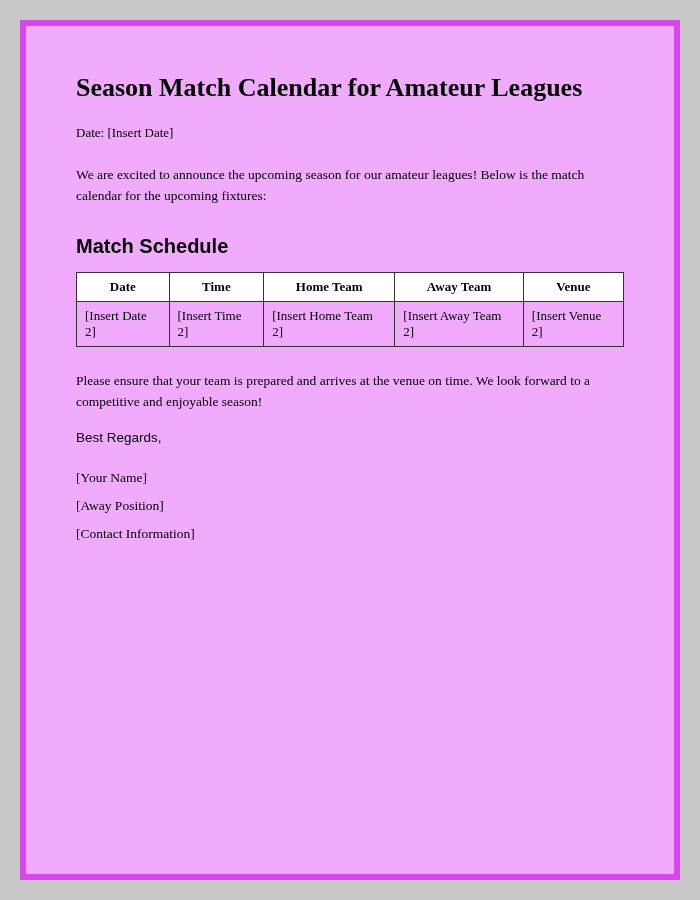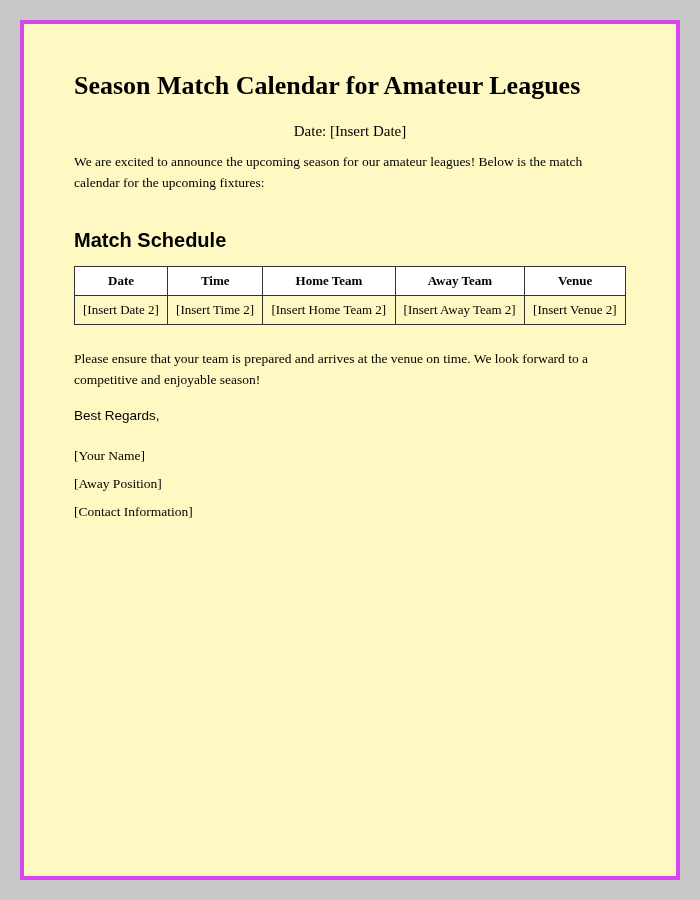--- a/index.html
+++ b/index.html
@@ -12,51 +12,50 @@
       background: #c8c8c8;
       display: flex;
       justify-content: center;
       align-items: flex-start;
       min-height: 900px;
       padding: 20px;
       font-family: Georgia, 'Times New Roman', serif;
     }
 
     .page {
-      background: #fef9c3;
+      background: #f0abfc;
       width: 660px;
       min-height: 860px;
-      border: 4px solid #d946ef;
+      border: 6px solid #d946ef;
       padding: 45px 50px 50px 50px;
     }
 
     .title {
       font-size: 26px;
       font-weight: bold;
       margin-bottom: 20px;
       line-height: 1.3;
       font-family: Georgia, serif;
     }
 
     .meta-date {
-      font-size: 15px;
-      margin-bottom: 12px;
+      font-size: 13px;
+      margin-bottom: 24px;
       font-family: Georgia, serif;
-      text-align: center;
     }
 
     .salutation {
       font-size: 13.5px;
       margin-bottom: 12px;
       font-family: Georgia, serif;
     }
 
     .intro-text {
       font-size: 13.5px;
-      margin-bottom: 35px;
+      margin-bottom: 28px;
       line-height: 1.55;
       font-family: Georgia, serif;
     }
 
     .section-heading {
       font-size: 20px;
       font-weight: bold;
       margin-bottom: 14px;
       font-family: Liberation Sans, sans-serif;
     }

